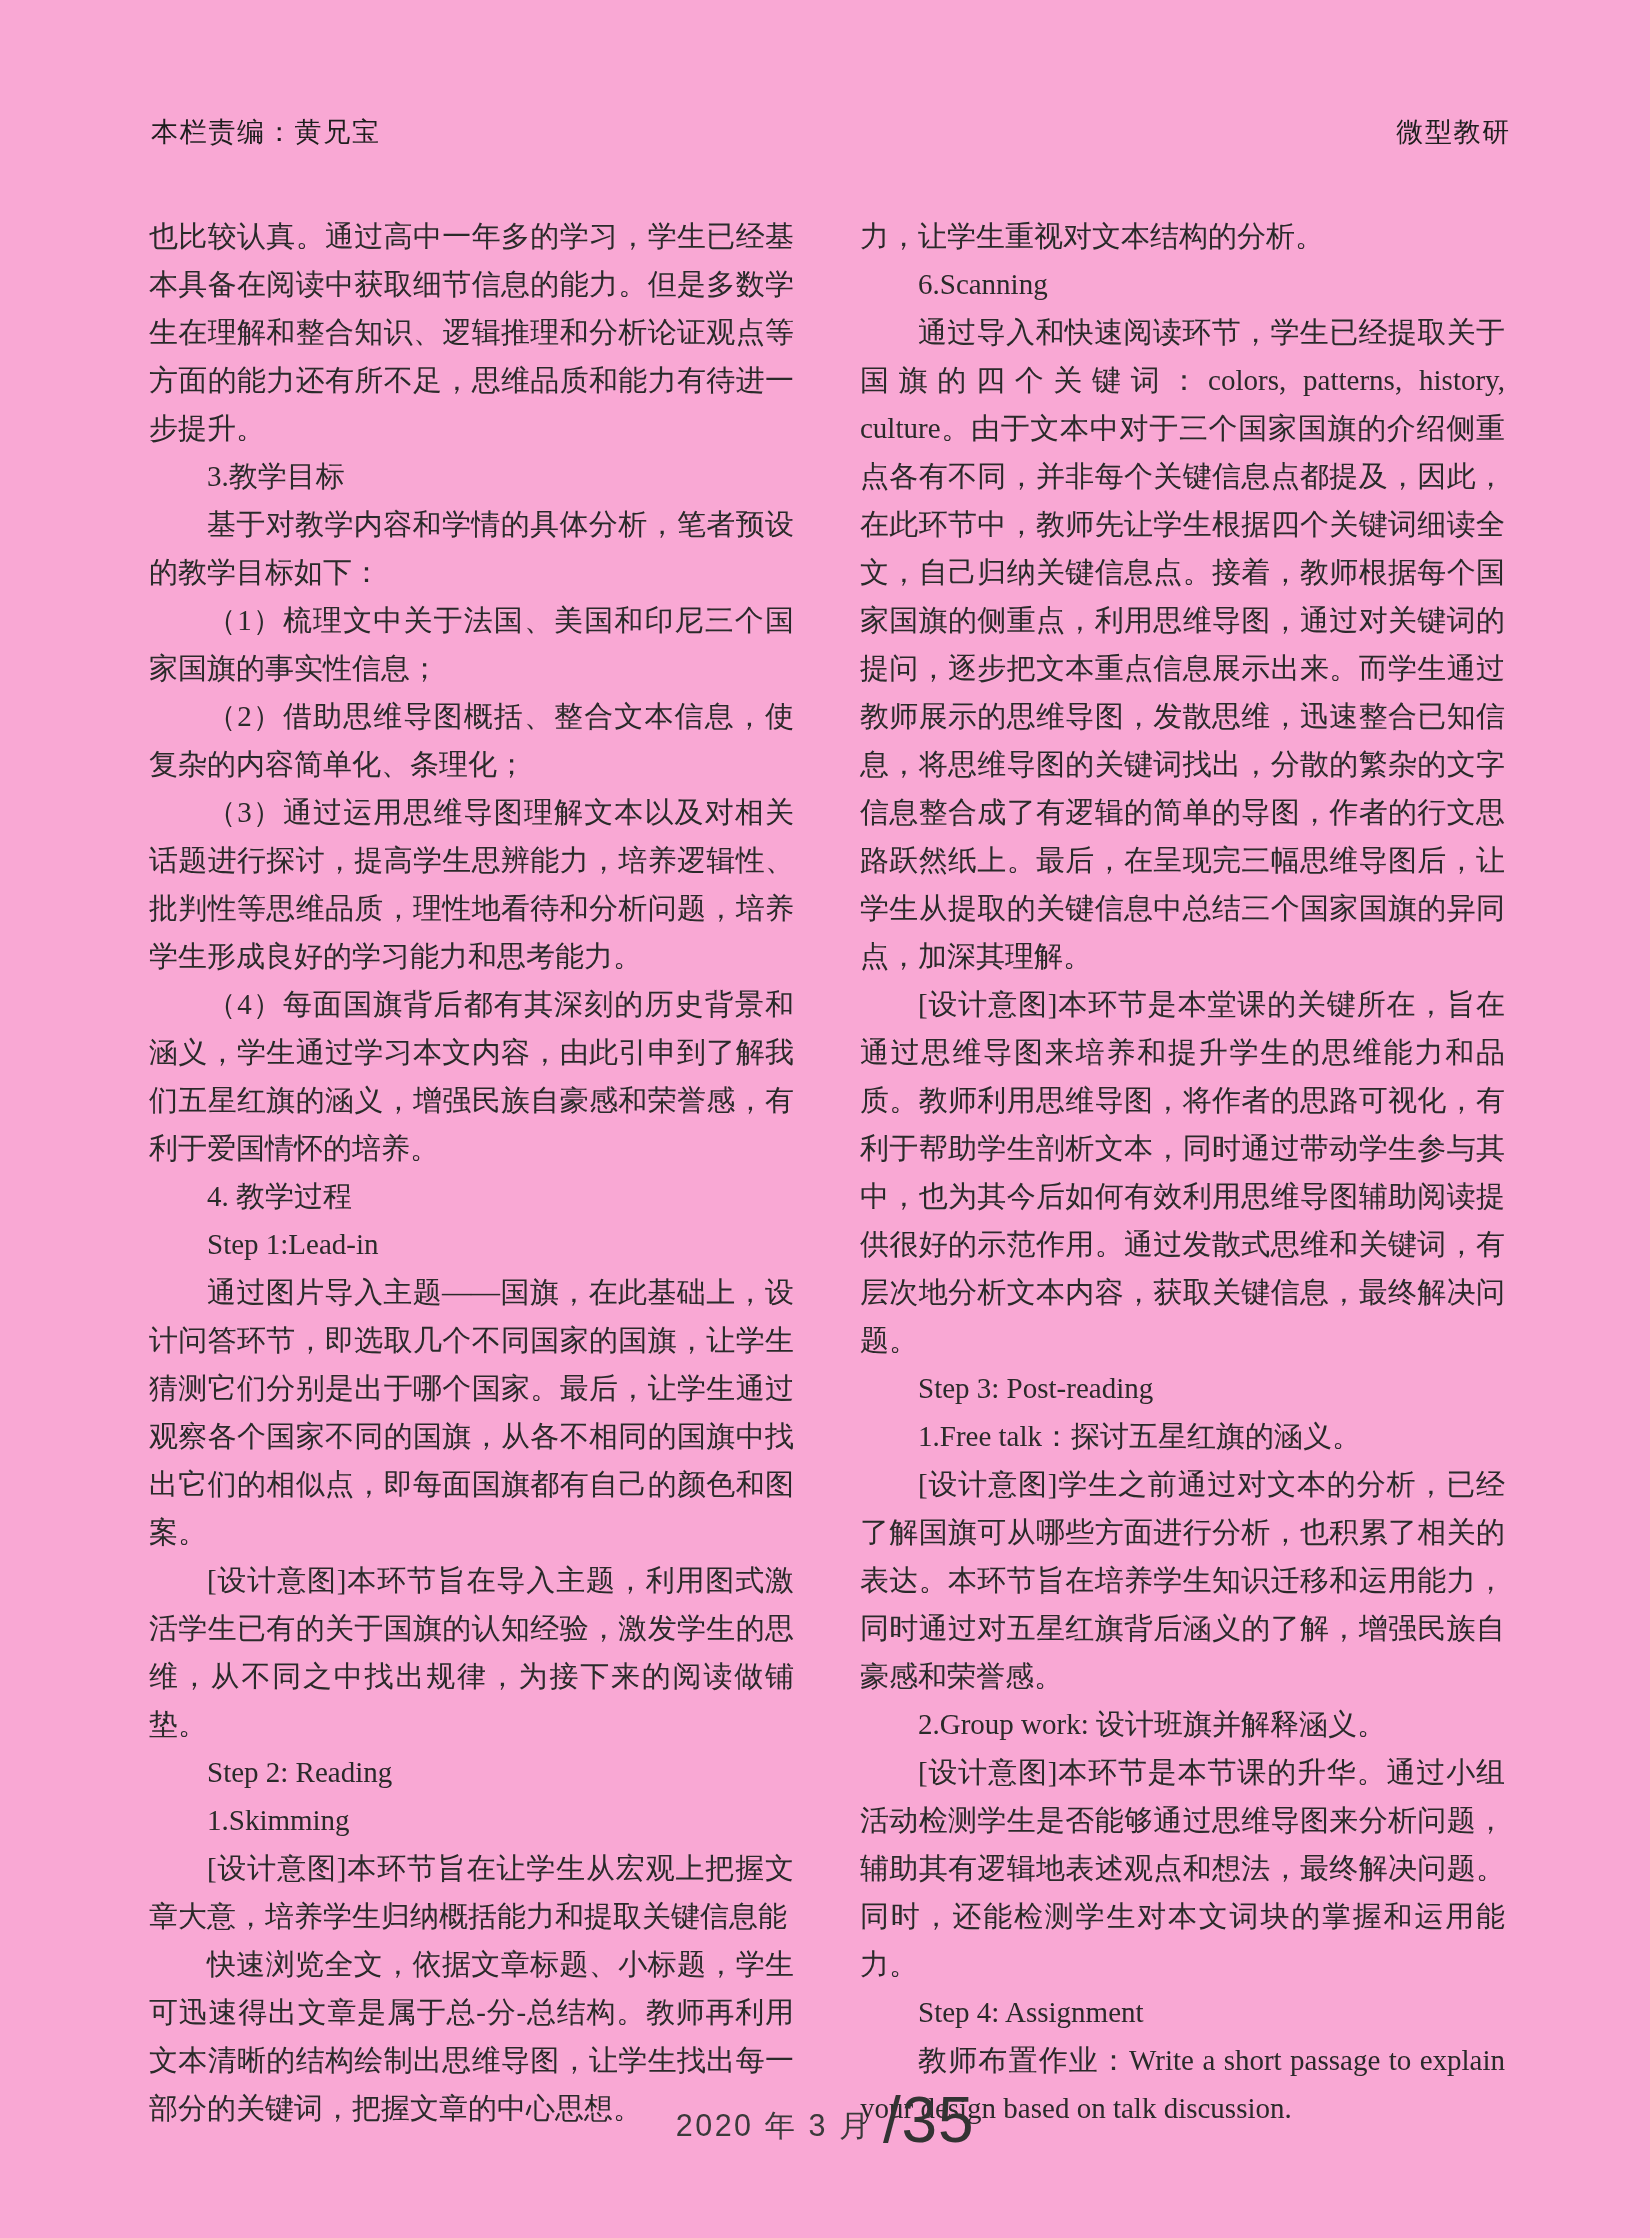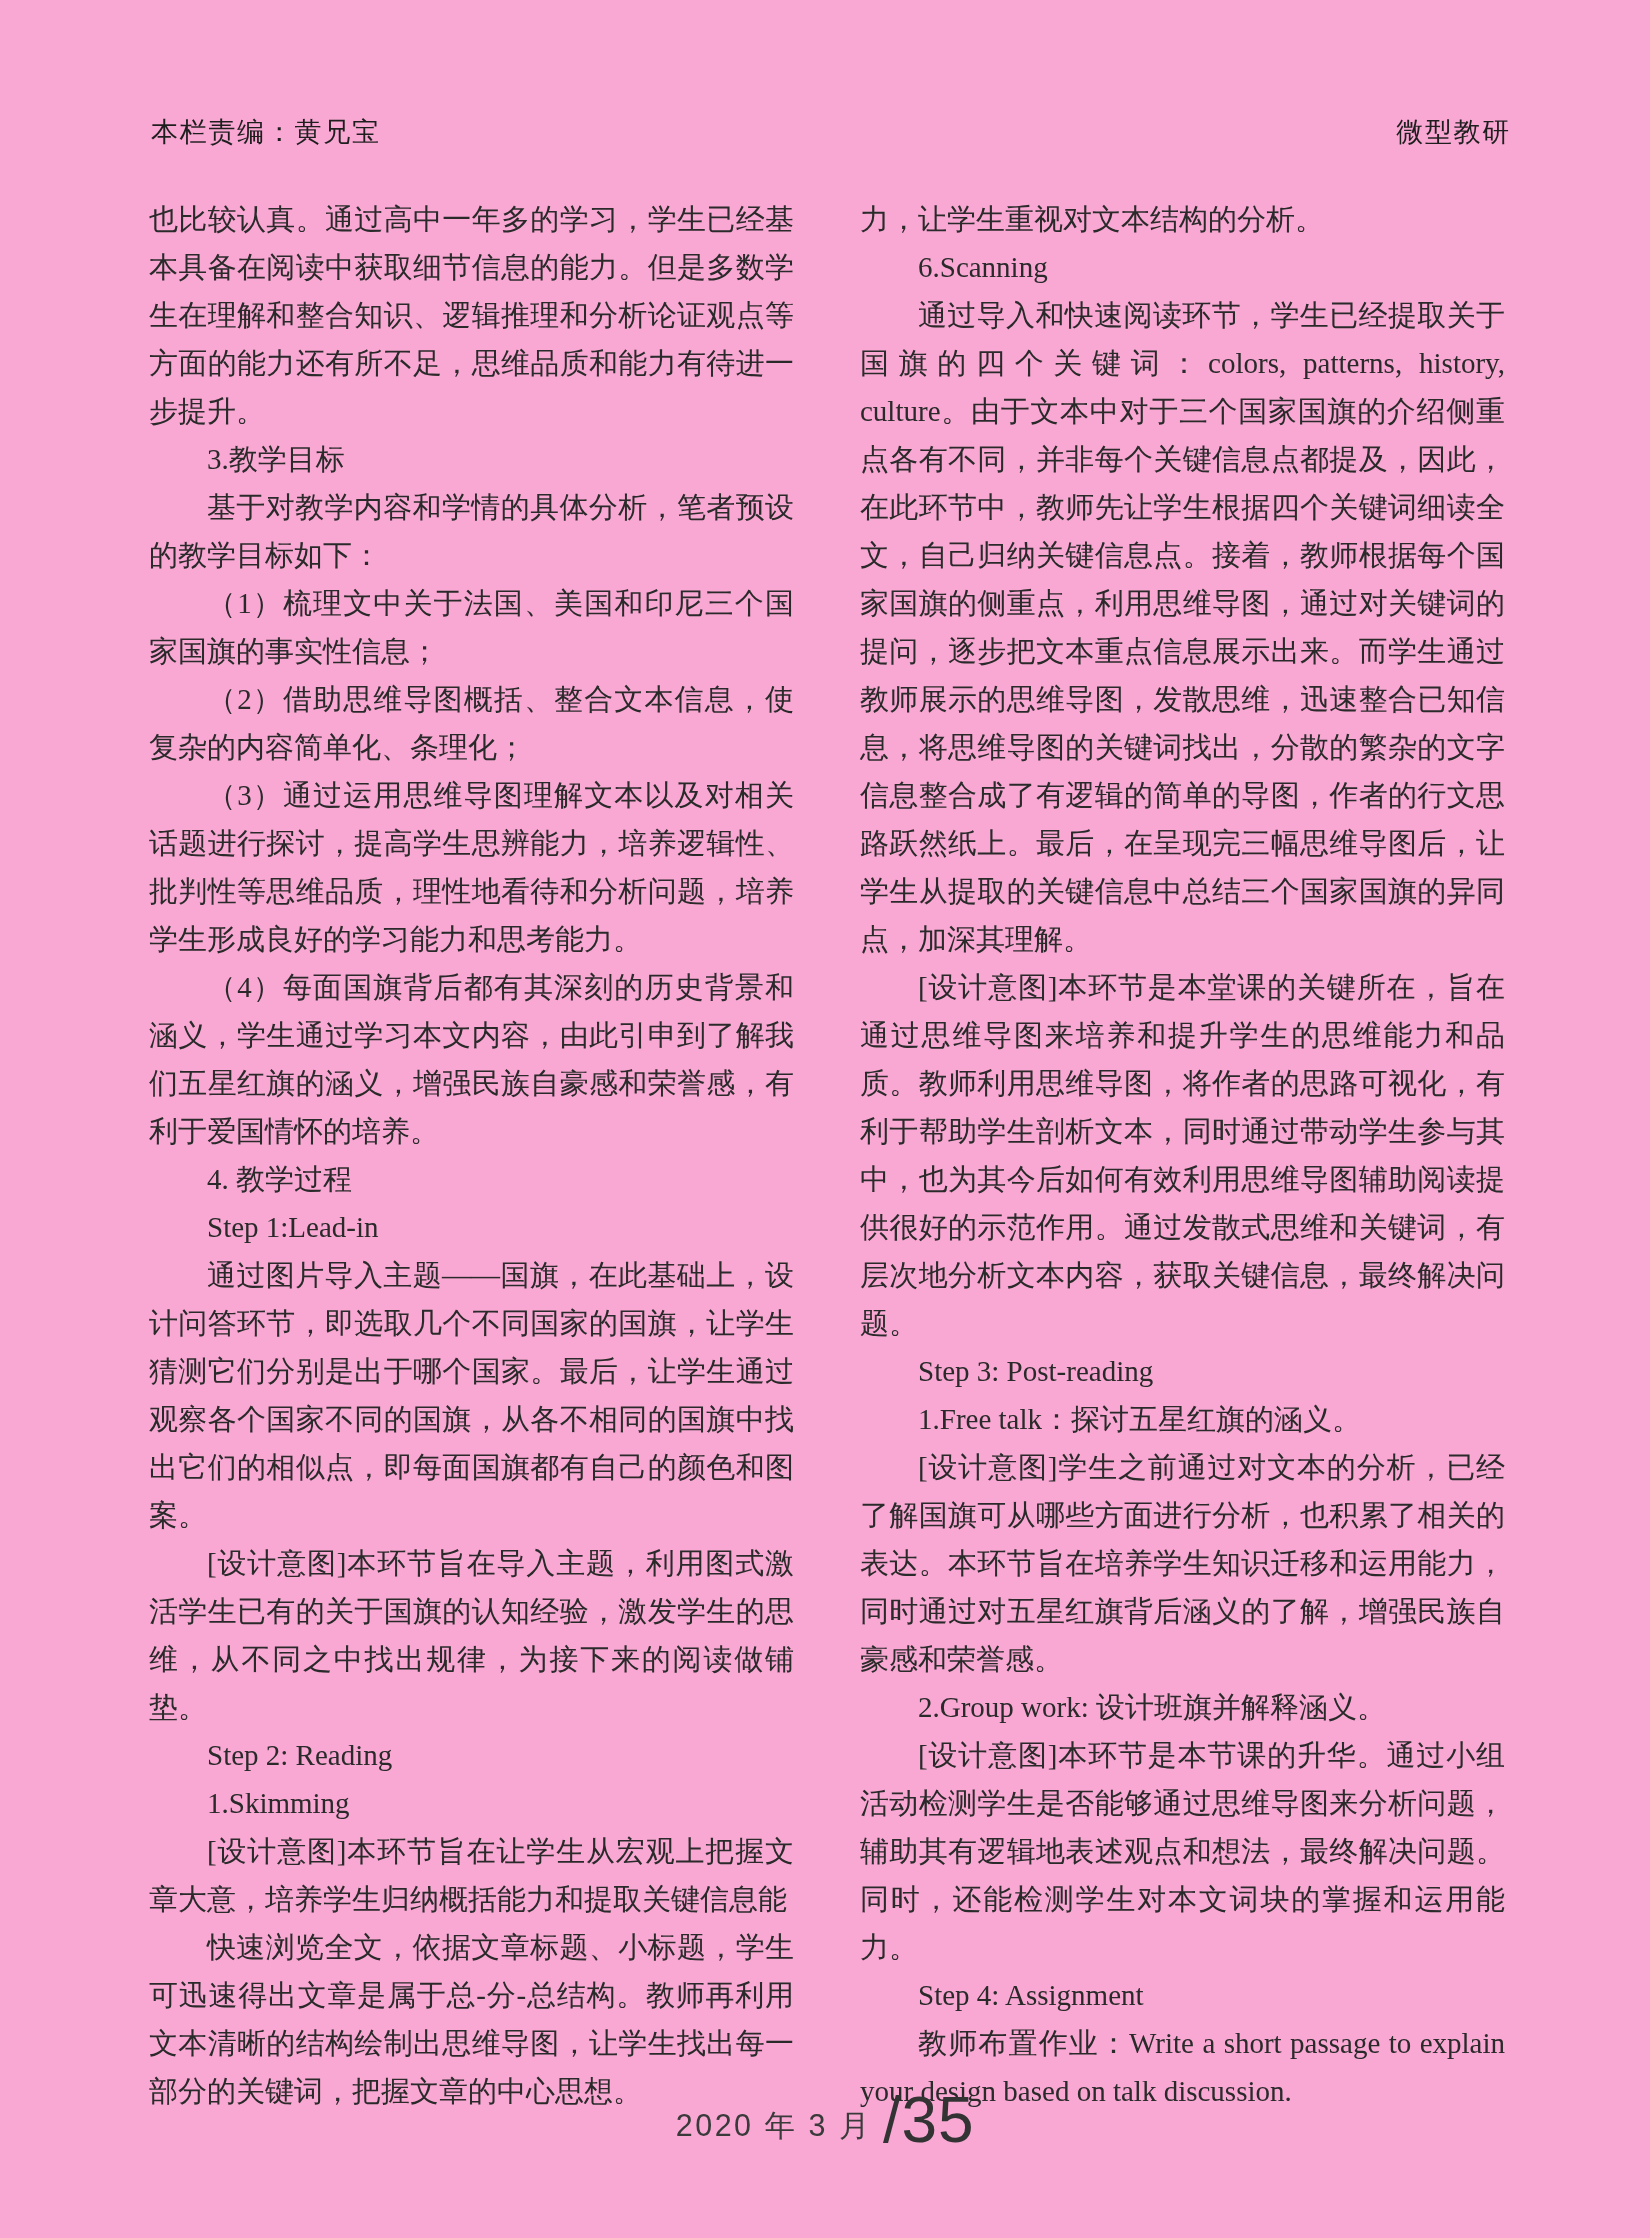--- a/index.html
+++ b/index.html
@@ -25,20 +25,21 @@
     width:1357px;
     display:flex; gap:66px;
   }
   .col {
     width:645px;
     font-size:29px;
     line-height:48px;
     text-align:justify;
     text-justify:inter-character;
     color:#2a2a2a;
+    margin-top:17px;
   }
   .col p { margin:0; text-indent:2em; }
   .col p.flush { text-indent:0; }
   .footer {
     position:absolute;
     top:2083px; left:0; width:100%;
     text-align:center;
     font-family:"Liberation Sans","DejaVu Sans",sans-serif;
     font-size:30.5px; font-weight:400;
     color:#3a3a3a;

